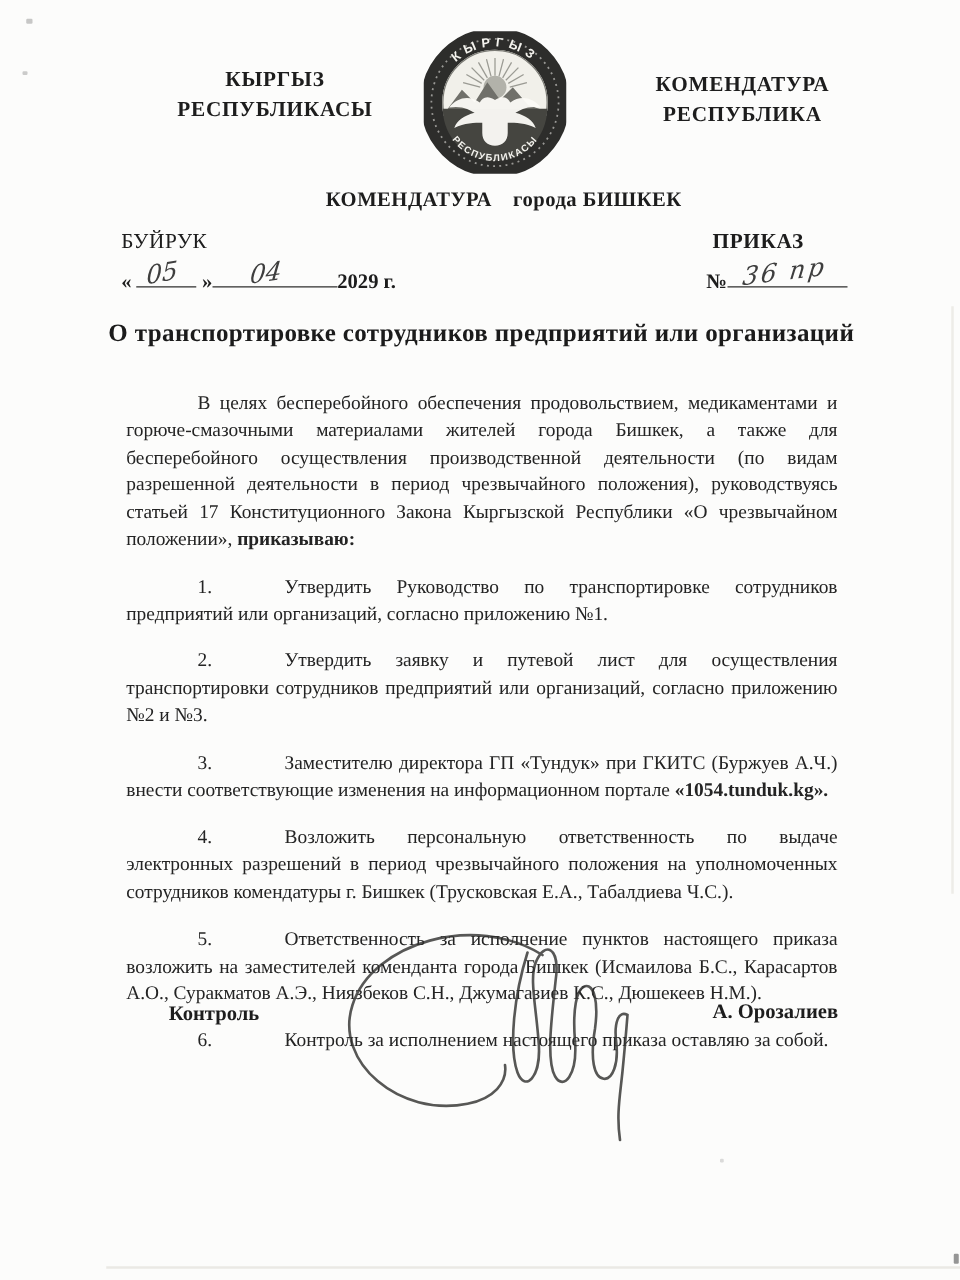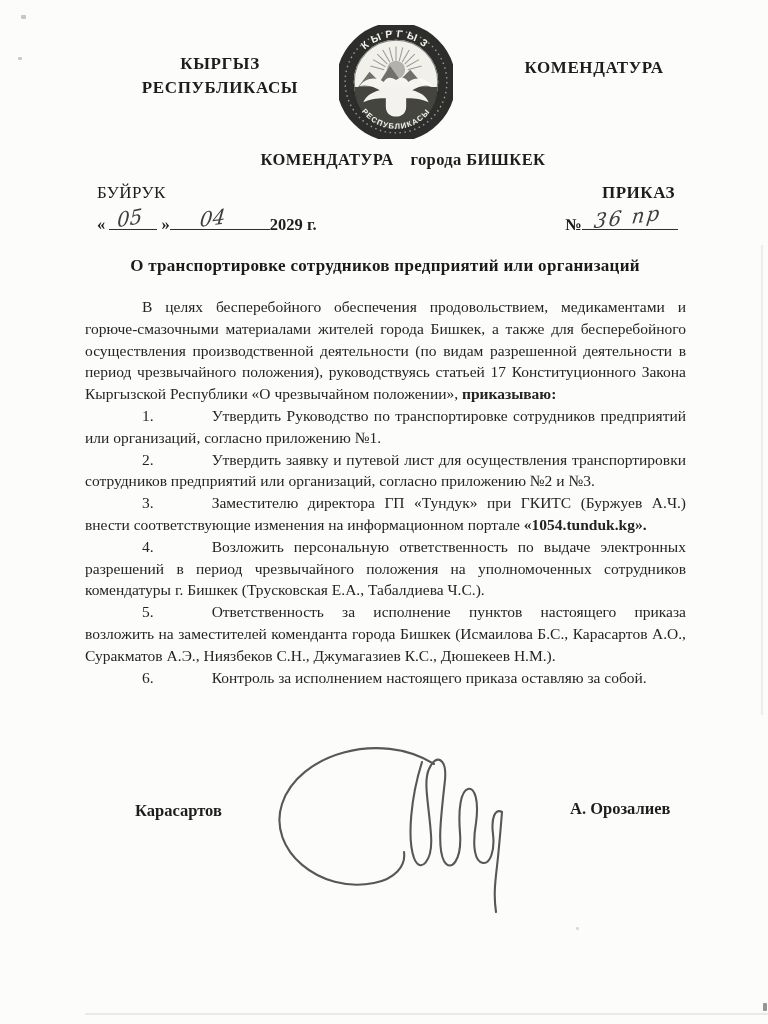--- a/index.html
+++ b/index.html
@@ -13,39 +13,39 @@
   .b{font-weight:bold;}
   
   .hdr-left{left:128px; top:52px; width:184px; text-align:center;
     font-weight:bold; font-size:17px; line-height:1.4; letter-spacing:.6px; color:#1d1d1d;}
   .hdr-right{left:496px; top:56px; width:196px; text-align:center;
     font-weight:bold; font-size:17px; line-height:1.4; letter-spacing:.6px; color:#1d1d1d;}
   .emblem{left:339px; top:25px; width:114px; height:114px;}
   .office{left:85px; top:150px; width:600px; text-align:center;
     font-weight:bold; font-size:16.5px; letter-spacing:.4px; transform:translateX(18px); color:#1d1d1d;}
   .lbl-ky{left:97px; top:183px; font-weight:normal; font-size:17px; letter-spacing:.5px; color:#1d1d1d;}
-  .lbl-ru{left:602px; top:183px; font-weight:bold; font-size:17px; letter-spacing:.5px; color:#1d1d1d;}
+  .lbl-ru{left:570px; top:183px; font-weight:bold; font-size:17px; letter-spacing:.5px; color:#1d1d1d;}
   
   .dateline{left:97px; top:212px; font-weight:bold; font-size:16.5px; color:#1d1d1d;}
   .numline{left:565px; top:212px; font-weight:bold; font-size:16.5px; color:#1d1d1d;}
   .blank{display:inline-block; border-bottom:1.6px solid #2e2e2e; height:17px;
     position:relative; vertical-align:baseline;}
   .blank-day{width:48px;}
   .blank-month{width:100px;}
   .blank-num{width:96px;}
   .hand{position:absolute; font-family:"DejaVu Serif", serif; font-style:italic;
     color:#3e3e3e; font-weight:normal; white-space:nowrap;}
   .hand-day{left:8px; top:-6px; font-size:20px; transform:rotate(-10deg) skewX(-12deg);}
   .hand-month{left:30px; top:-6px; font-size:20px; transform:rotate(-8deg) skewX(-14deg);}
   .hand-num{left:12px; top:-7px; font-size:20px; letter-spacing:2px; transform:rotate(-7deg) skewX(-14deg);}
   
   .subject{left:85px; top:256px; width:600px; text-align:center;
-    font-weight:bold; font-size:17px; letter-spacing:.3px; color:#1b1b1b;}
+    font-weight:bold; font-size:20px; letter-spacing:.3px; color:#1b1b1b;}
   .body{left:85px; top:296px; width:601px;}
-  .body p{margin:0; font-size:15.5px; line-height:21.8px;
+  .body p{margin:16px; font-size:15.5px; line-height:21.8px;
     text-align:justify; text-indent:57px; color:#242424;}
   .tab{display:inline-block; width:58px;}
   
   .sign-post{left:135px; top:801px; font-weight:bold; font-size:16.5px; color:#1d1d1d;}
   .sign-name{left:570px; top:799px; font-weight:bold; font-size:16.5px; color:#1d1d1d;}
   .sig-svg{left:262px; top:740px;}
   
   .speck{background:#9a9a9a; border-radius:1px;}
   .vline{left:761px; top:245px; width:2px; height:470px; background:#edece8;}
   .hline{left:85px; top:1013px; width:683px; height:2px; background:#eae9e5;}
@@ -88,20 +88,21 @@
     <text font-family="Liberation Sans, sans-serif" font-size="10" font-weight="bold" fill="#f4f3ee" letter-spacing="4">
       <textPath href="#arcTop" startOffset="50%" text-anchor="middle">КЫРГЫЗ</textPath>
     </text>
     <text font-family="Liberation Sans, sans-serif" font-size="7.5" font-weight="bold" fill="#f4f3ee" letter-spacing="1.2">
       <textPath href="#arcBot" startOffset="50%" text-anchor="middle">РЕСПУБЛИКАСЫ</textPath>
     </text>
   </svg>
 
   <div class="abs hdr-right">
     <div>КОМЕНДАТУРА</div>
+    <div>РЕСПУБЛИКА</div>
   </div>
 
   <div class="abs office">КОМЕНДАТУРА города БИШКЕК</div>
   <div class="abs lbl-ky">БУЙРУК</div>
   <div class="abs lbl-ru">ПРИКАЗ</div>
 
   <div class="abs dateline">
     <span>«</span>
     <span class="blank blank-day">
       <span class="hand hand-day">05</span>
@@ -128,21 +129,21 @@
 
     <p><span>3.</span><span class="tab"></span><span>Заместителю директора ГП «Тундук» при ГКИТС (Буржуев А.Ч.) внести соответствующие изменения на информационном портале </span><span class="b">«1054.tunduk.kg».</span></p>
 
     <p><span>4.</span><span class="tab"></span><span>Возложить персональную ответственность по выдаче электронных разрешений в период чрезвычайного положения на уполномоченных сотрудников комендатуры г. Бишкек (Трусковская Е.А., Табалдиева Ч.С.).</span></p>
 
     <p><span>5.</span><span class="tab"></span><span>Ответственность за исполнение пунктов настоящего приказа возложить на заместителей коменданта города Бишкек (Исмаилова Б.С., Карасартов А.О., Суракматов А.Э., Ниязбеков С.Н., Джумагазиев К.С., Дюшекеев Н.М.).</span></p>
 
     <p><span>6.</span><span class="tab"></span><span>Контроль за исполнением настоящего приказа оставляю за собой.</span></p>
   </div>
 
-  <div class="abs sign-post">Карасартов</div>
+  <div class="abs sign-post">Контроль</div>
 
   <svg class="abs sig-svg" width="250" height="182" viewBox="0 0 250 182">
     <g fill="none" stroke="#333331" stroke-width="2.1" stroke-linecap="round" opacity="0.82">
       <path d="M172,24 C118,-10 36,14 20,64 C5,110 58,154 112,143 C133,139 144,126 142,112"></path>
       <path d="M160,22 C149,57 145,98 152,118 C158,134 171,122 169,95 C167,65 161,42 167,29 C174,13 185,18 183,40 C179,76 175,108 182,121 C189,133 200,120 198,93 C196,68 199,51 206,49 C213,47 217,61 214,83 C210,107 213,122 221,123 C228,124 233,111 231,94 C229,78 233,68 240,72 C240,72 238,97 236,117 C234,137 231,152 234,172"></path>
     </g>
   </svg>
 
   <div class="abs sign-name">А. Орозалиев</div>
 

